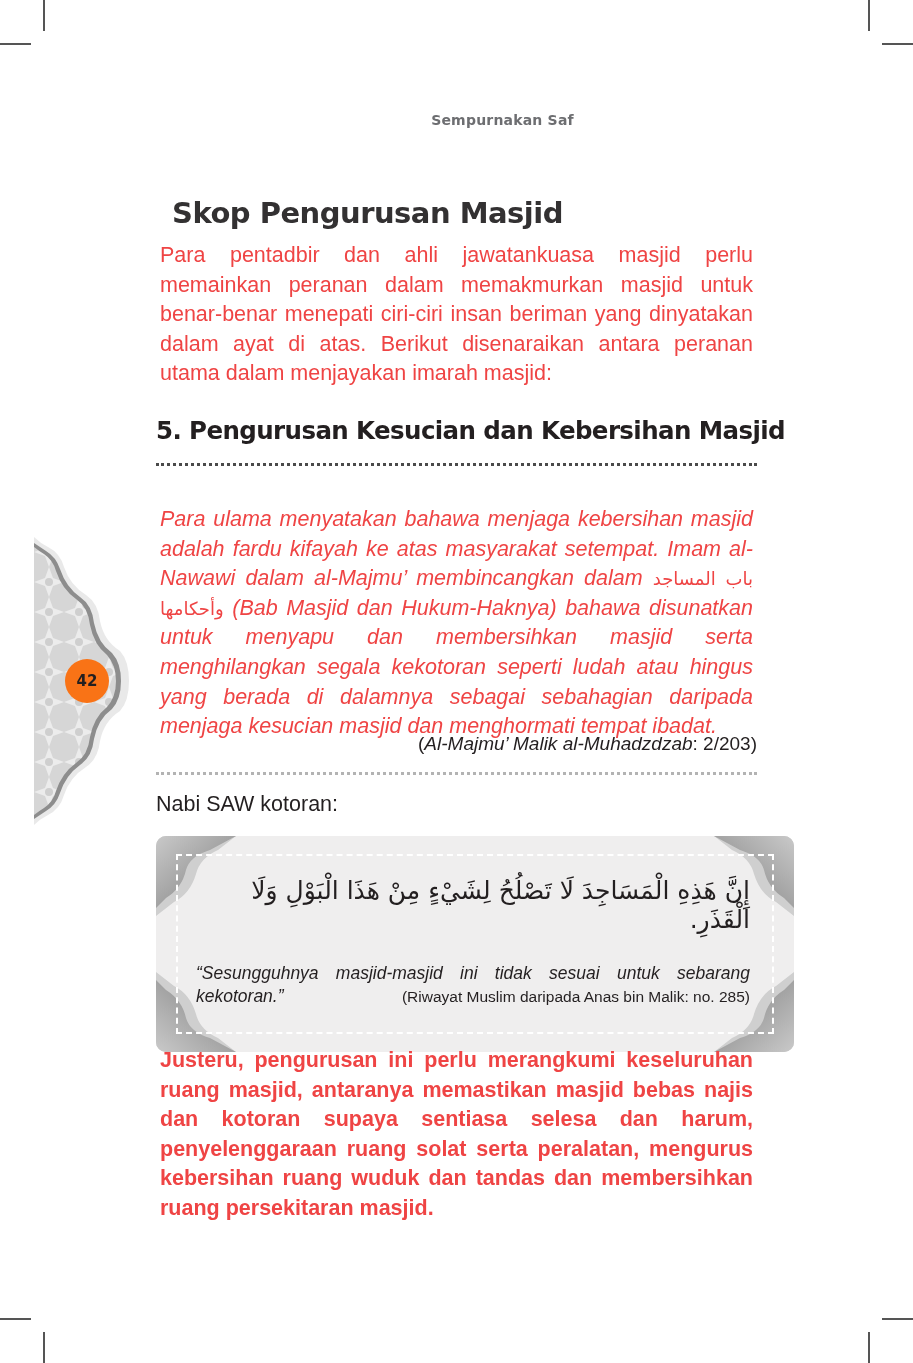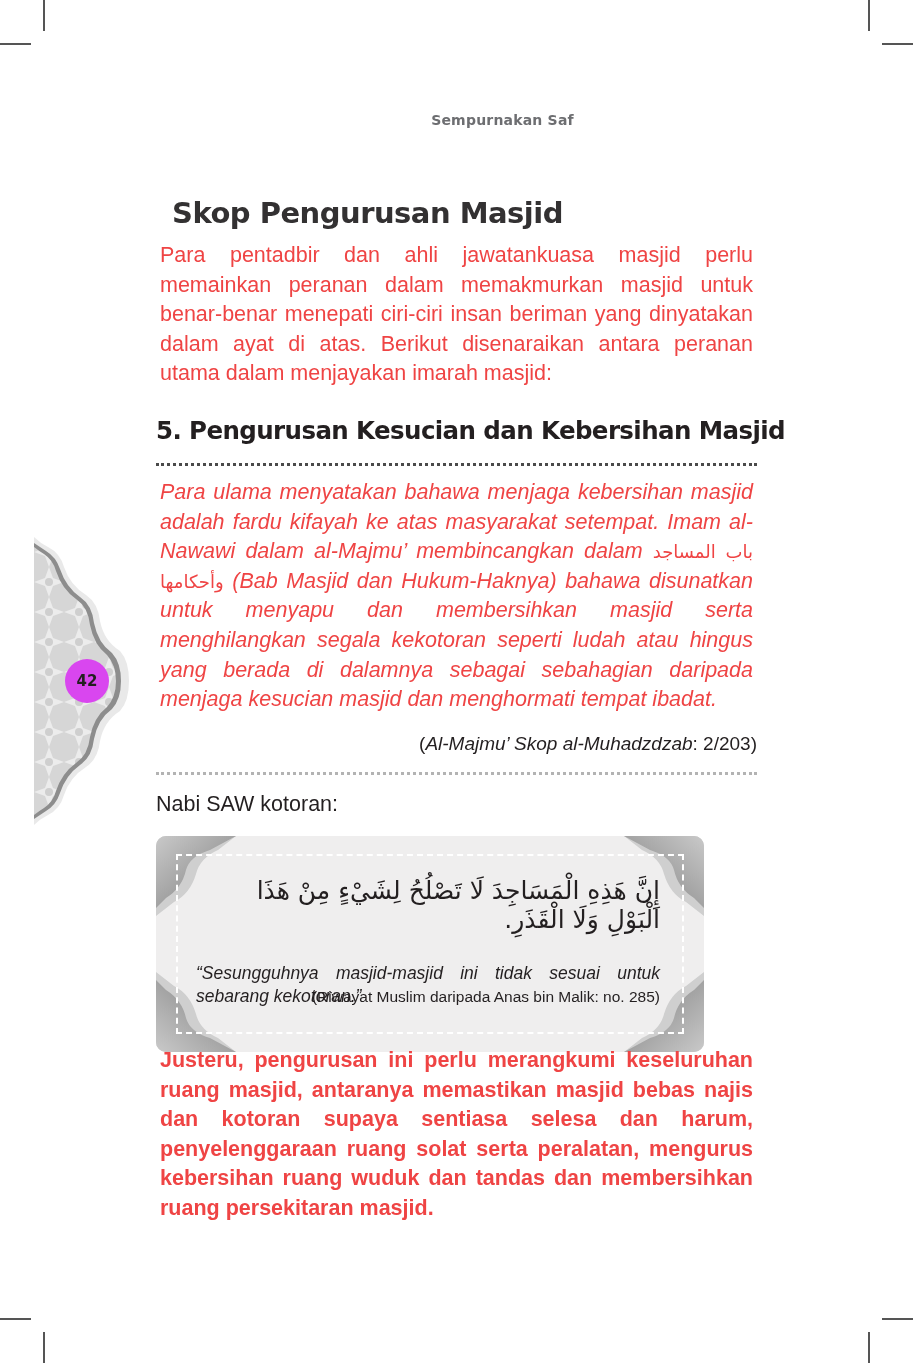--- a/index.html
+++ b/index.html
@@ -24,51 +24,51 @@
     .intro { top:237px; }
 
     h2.sub-title { position:absolute; top:416px; left:156px; margin:0;
                    font-family:"DejaVu Sans", sans-serif; font-weight:bold;
                    font-size:24.5px; color:#231f20; letter-spacing:-0.6px; white-space:nowrap; }
 
     .dots { position:absolute; left:156px; width:601px; height:0;
             border-top:3px dotted #4a4a4a; }
     .dots.light { border-top:3px dotted #b3b3b3; }
 
-    .quote-block { top:474px; }
+    .quote-block { top:501px; }
     .quote-block p { font-style:italic; font-size:21.5px; line-height:29.6px; }
     .ar-inline { font-style:normal; font-family:"DejaVu Sans", sans-serif; font-size:18px; }
 
     .source { position:absolute; top:733px; left:156px; width:601px; text-align:right;
               font-size:19px; color:#231f20; }
     .source i { font-style:italic; }
 
     .nabi { position:absolute; top:792px; left:156px; font-size:21.5px; }
 
-    .hadith-box { position:absolute; top:836px; left:156px; width:548px; height:216px;
+    .hadith-box { position:absolute; top:836px; left:156px; width:638px; height:216px;
                   background:#efeeee; border-radius:10px; overflow:hidden; }
     .hadith-inner { position:absolute; left:20px; top:18px; right:20px; bottom:18px;
                     border:2px dashed #ffffff; }
     .corner { position:absolute; width:80px; height:80px; }
     .corner.tl { left:0; top:0; }
     .corner.tr { right:0; top:0; transform:scaleX(-1); }
     .corner.bl { left:0; bottom:0; transform:scaleY(-1); }
     .corner.br { right:0; bottom:0; transform:scale(-1,-1); }
 
     .arabic { position:absolute; top:40px; left:40px; right:44px; direction:rtl; text-align:right;
               font-family:"DejaVu Sans", sans-serif; font-size:25px; color:#231f20; }
     .translation { position:absolute; top:94px; left:40px; right:44px; font-style:italic;
                    font-size:17.5px; line-height:22.5px; text-align:justify; text-align-last:left;margin-top:32px; }
     .riwayat { position:absolute; top:152px; right:44px; font-size:15.5px; color:#231f20;text-align:center; }
 
     .closing { top:1042px;font-weight:bold; }
 
     .page-tab { position:absolute; left:34px; top:537px; width:95px; height:288px; }
     .page-num { position:absolute; left:65px; top:659px; width:44px; height:44px; border-radius:50%;
-                background:#d946ef; text-align:center; line-height:44px;
+                background:#f97316; text-align:center; line-height:44px;
                 font-family:"DejaVu Sans", sans-serif; font-weight:bold; font-size:15px; color:#231f20; }
   </style>
 </head>
 <body>
 
 <div class="crop" style="left:43px;top:0;width:2px;height:31px;"></div>
 <div class="crop" style="left:0;top:43px;width:31px;height:2px;"></div>
 <div class="crop" style="left:868px;top:0;width:2px;height:31px;"></div>
 <div class="crop" style="left:882px;top:43px;width:31px;height:2px;"></div>
 <div class="crop" style="left:43px;top:1332px;width:2px;height:31px;"></div>
@@ -85,21 +85,21 @@
 </div>
 
 <h2 class="sub-title">5. Pengurusan Kesucian dan Kebersihan Masjid</h2>
 
 <div class="dots" style="top:463px;"></div>
 
 <div class="content quote-block" style="position:absolute;">
   <p class="body"><span>Para ulama menyatakan bahawa menjaga kebersihan masjid adalah fardu kifayah ke atas masyarakat setempat. Imam al-Nawawi dalam al-Majmu’ membincangkan dalam </span><span class="ar-inline" dir="rtl">باب المساجد وأحكامها</span><span> (Bab Masjid dan Hukum-Haknya) bahawa disunatkan untuk menyapu dan membersihkan masjid serta menghilangkan segala kekotoran seperti ludah atau hingus yang berada di dalamnya sebagai sebahagian daripada menjaga kesucian masjid dan menghormati tempat ibadat.</span></p>
 </div>
 
-<div class="source"><span>(</span><i>Al-Majmu’ Skop al-Muhadzdzab</i><span>: 2/203)</span></div>
+<div class="source"><span>(</span><i>Al-Majmu’ Malik al-Muhadzdzab</i><span>: 2/203)</span></div>
 
 <div class="dots light" style="top:772px;"></div>
 
 <div class="nabi">Nabi SAW kotoran:</div>
 
 <div class="hadith-box">
   <svg class="corner tl" viewBox="0 0 80 80">
     <defs>
         <linearGradient id="g1" x1="0" y1="0" x2="1" y2="1">
           <stop offset="0" stop-color="#c9c9c9"></stop>

